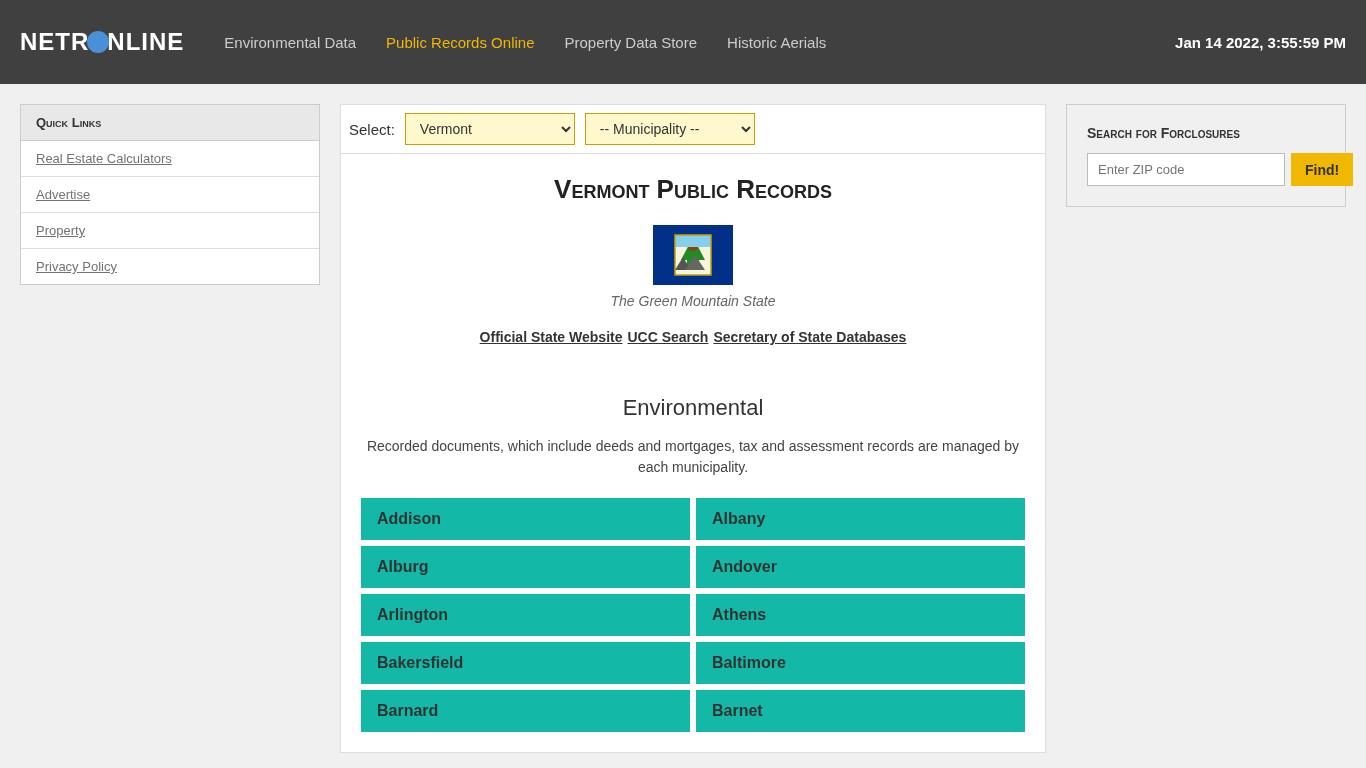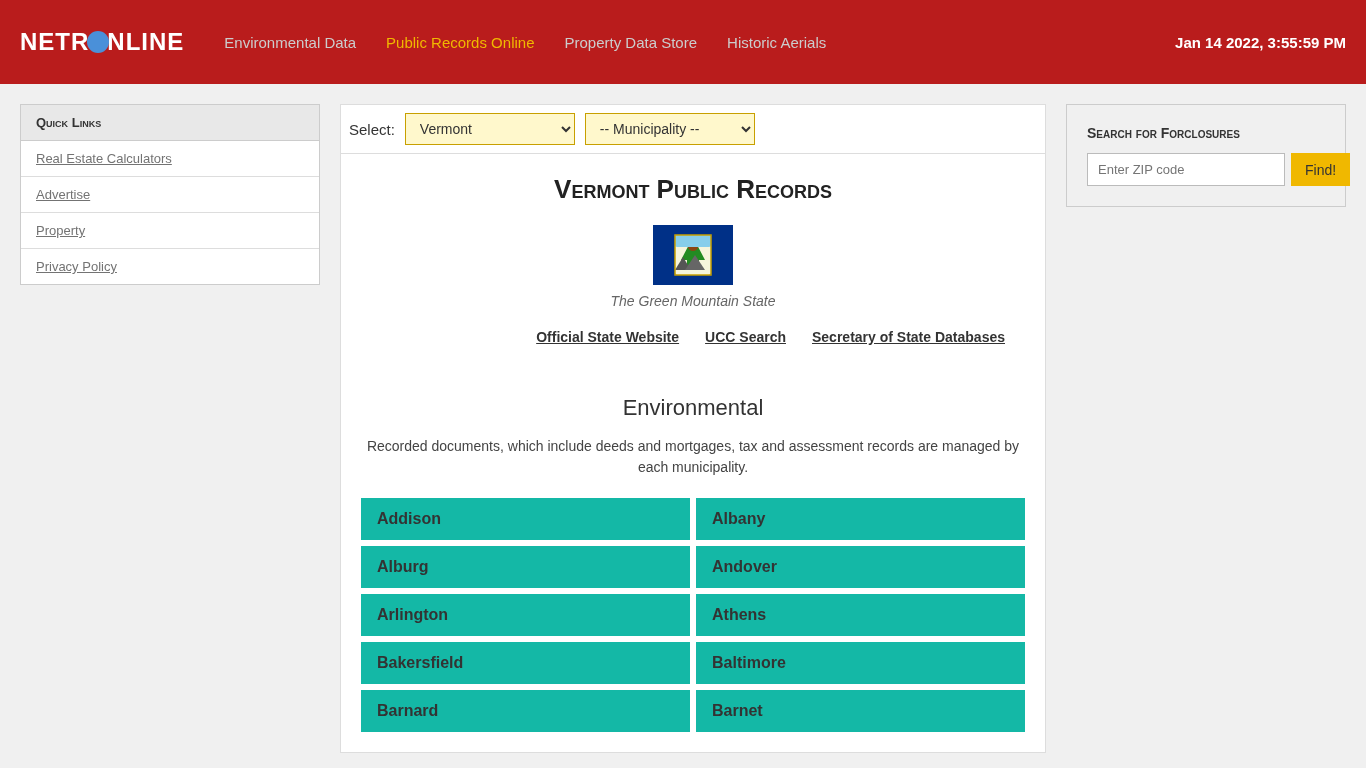--- a/index.html
+++ b/index.html
@@ -1,20 +1,20 @@
 <!DOCTYPE html>
 <html><head>
   <meta charset="utf-8">
   <style>
     * { margin: 0; padding: 0; box-sizing: border-box; }
     body { font-family: Arial, sans-serif; background: #f0f0f0; font-size: 14px; }
 
     
     #header {
-      background: #b91c1c;
+      background: #404040;
       display: flex;
       align-items: center;
       padding: 0 20px;
       height: 84px;
     }
     #logo {
       color: white;
       font-size: 24px;
       font-weight: bold;
       letter-spacing: 1px;
@@ -146,22 +146,22 @@
       height: 60px;
     }
     #state-nickname {
       font-style: italic;
       color: #666;
       margin-bottom: 20px;
       font-size: 14px;
     }
     #state-links {
       display: flex;
-      justify-content: flex-end;
-      gap: 26px;
+      justify-content: center;
+      gap: 5px;
       margin-bottom: 30px;
       margin-top: 16px;
     }
     .state-link {
       color: #333;
       text-decoration: underline;
       font-size: 14px;
       cursor: pointer;
       font-weight: bold;
     }
@@ -227,21 +227,21 @@
       background: white;
       font-size: 13px;
       color: #999;
     }
     #find-button {
       background: #f0b800;
       color: #333;
       border: none;
       padding: 8px 14px;
       font-size: 14px;
-      font-weight: normal;
+      font-weight: bold;
       cursor: pointer;
     }
   </style>
 </head>
 <body>
 
 <div id="header">
   <div id="logo">
     NETR<span class="globe"></span>NLINE
   </div>

